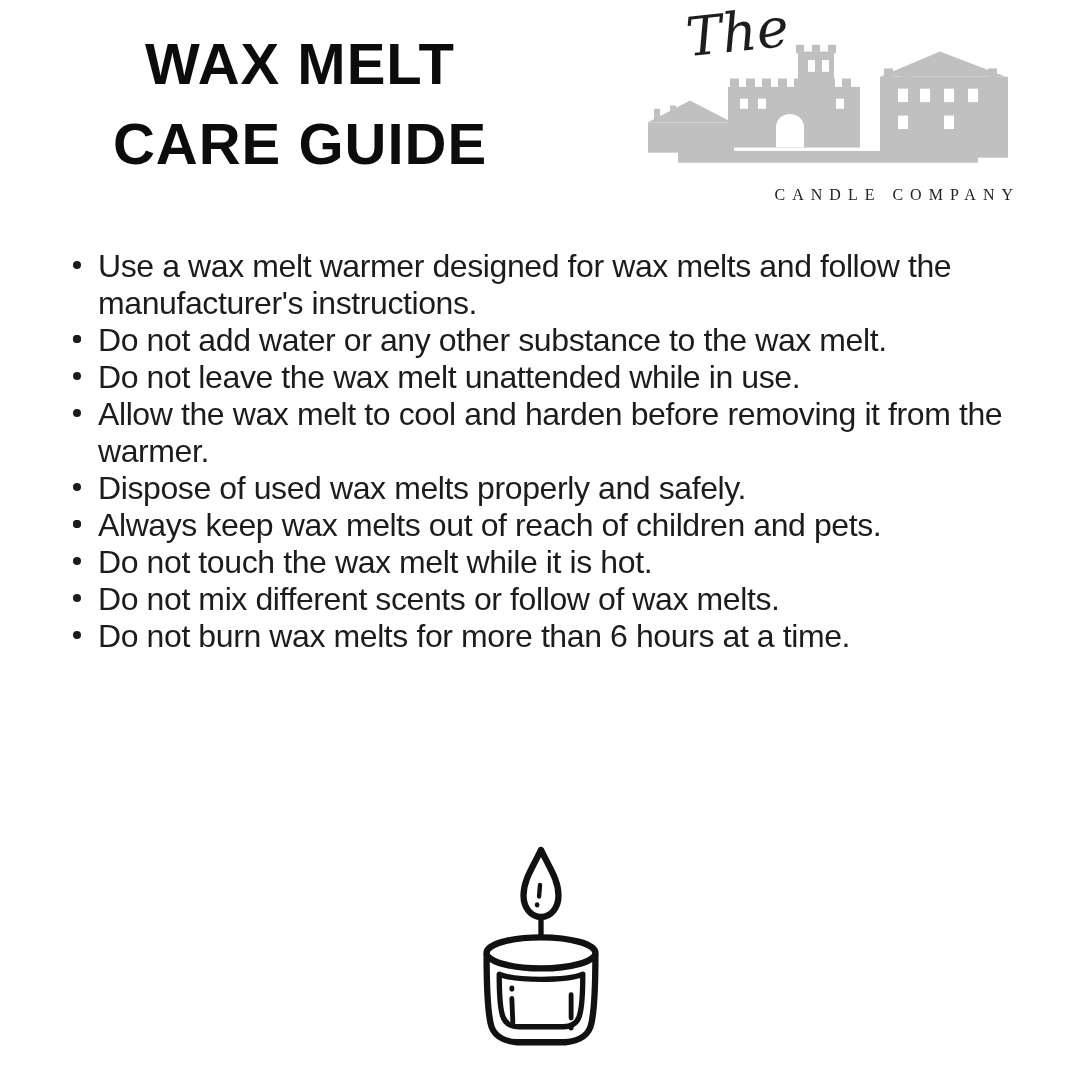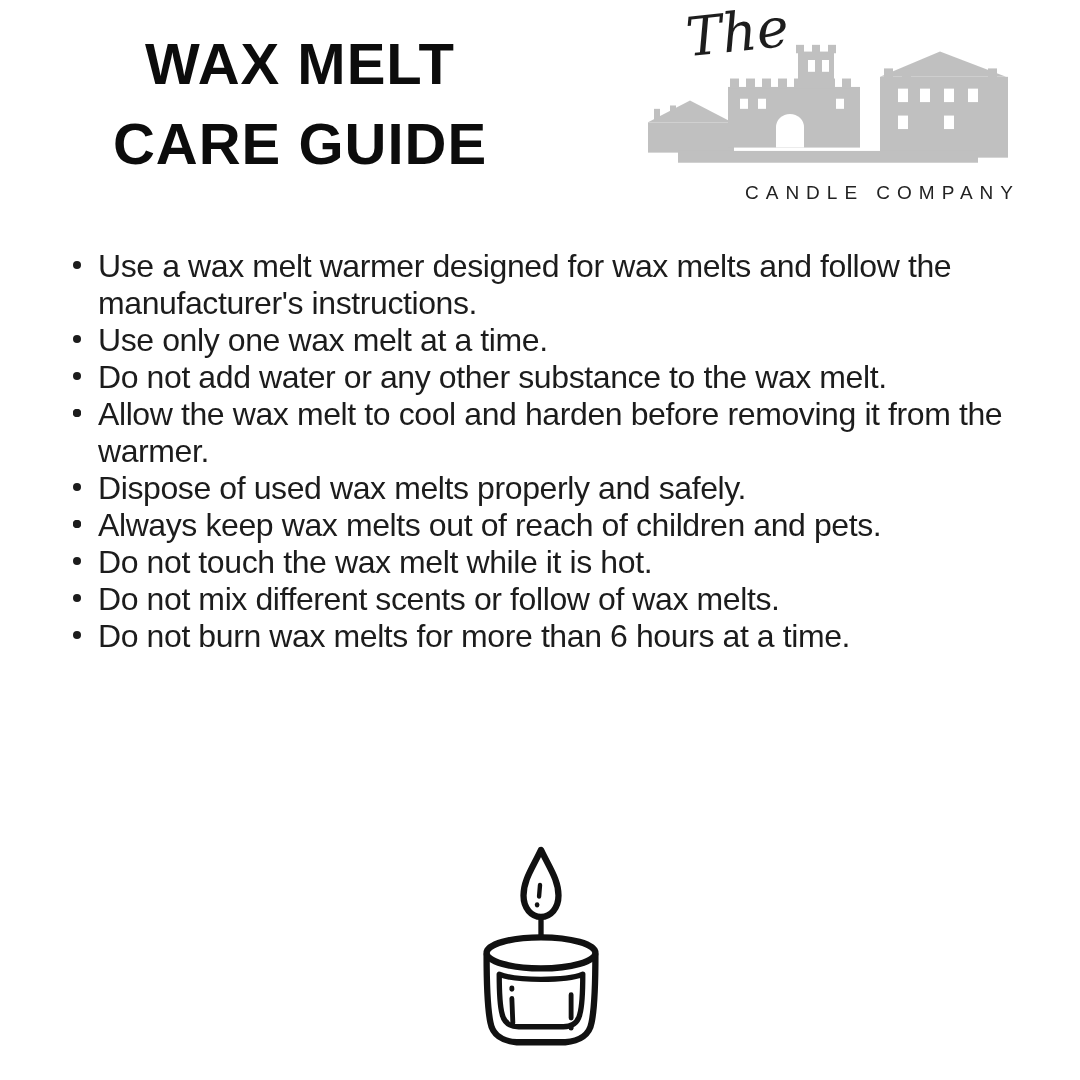--- a/index.html
+++ b/index.html
@@ -49,22 +49,22 @@
     font-family:"DejaVu Serif",serif;font-style:italic;
     font-size:134px;margin-right:-8px;line-height:1;
   }
   .logo-cap{font-size:74px;letter-spacing:4px;}
   .logo-i{font-size:58px;letter-spacing:4px;position:relative;}
   .logo-i .flame-svg{
     position:absolute;top:-30px;left:2px;width:17px;height:28px;
   }
   .logo-subtitle{
     position:absolute;right:0;bottom:0;
-    font-family:Liberation Sans, sans-serif;
-    font-size:19px;letter-spacing:7px;white-space:nowrap;color:#222;
+    font-family:Liberation Serif, serif;
+    font-size:16px;letter-spacing:7px;white-space:nowrap;color:#222;
   }
 
   
   .care-list{
     position:absolute;left:60px;top:248px;width:948px;
   }
   .care-list ul{
     list-style:none;
   }
   .care-list li{
@@ -153,30 +153,30 @@
   <div class="care-list">
     <ul>
 
         <li>
           <span class="bullet"></span>
           <span>Use a wax melt warmer designed for wax melts and follow the manufacturer's instructions.</span>
         </li>
 
         <li>
           <span class="bullet"></span>
-          <span>Use only one wax melt at a time.</span>
         </li>
 
         <li>
           <span class="bullet"></span>
           <span>Do not add water or any other substance to the wax melt.</span>
         </li>
 
         <li>
           <span class="bullet"></span>
+          <span>Do not leave the wax melt unattended while in use.</span>
         </li>
 
         <li>
           <span class="bullet"></span>
           <span>Allow the wax melt to cool and harden before removing it from the warmer.</span>
         </li>
 
         <li>
           <span class="bullet"></span>
           <span>Dispose of used wax melts properly and safely.</span>

